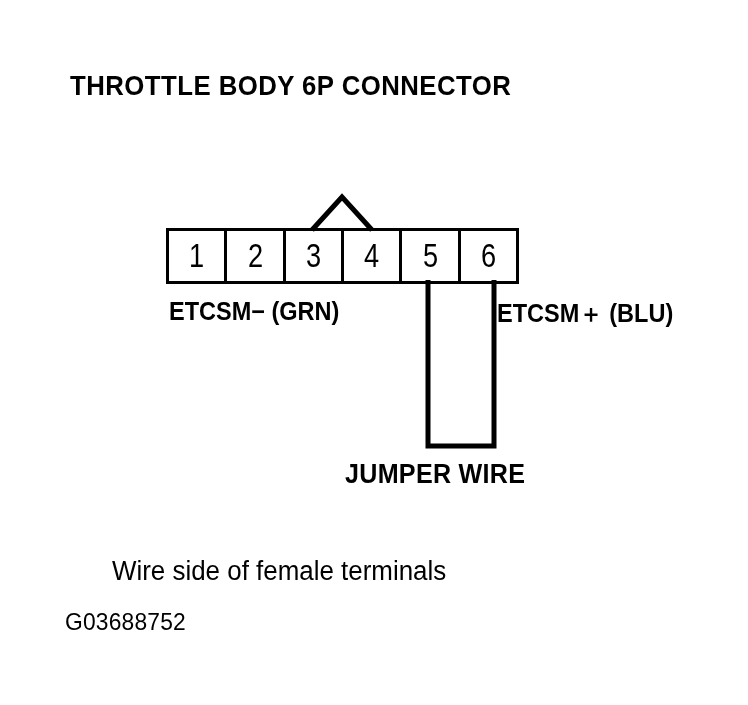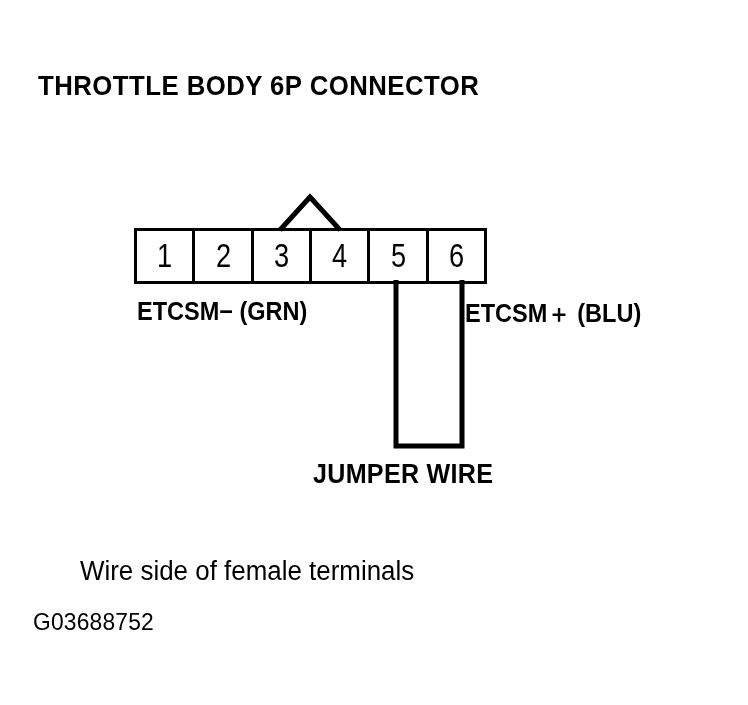--- a/index.html
+++ b/index.html
@@ -13,20 +13,21 @@
     position: relative;
     overflow: hidden;
     font-family: "Liberation Sans", sans-serif;
     color: #000000;
     -webkit-font-smoothing: none;
   }
 
   .figure {
     position: absolute;
     inset: 0;
+    margin-left: 32px;
   }
 
   
   .title {
     position: absolute;
     left: 38px;
     top: 70px;
     font-family: "Liberation Sans", sans-serif;
     font-weight: bold;
     font-size: 28px;

